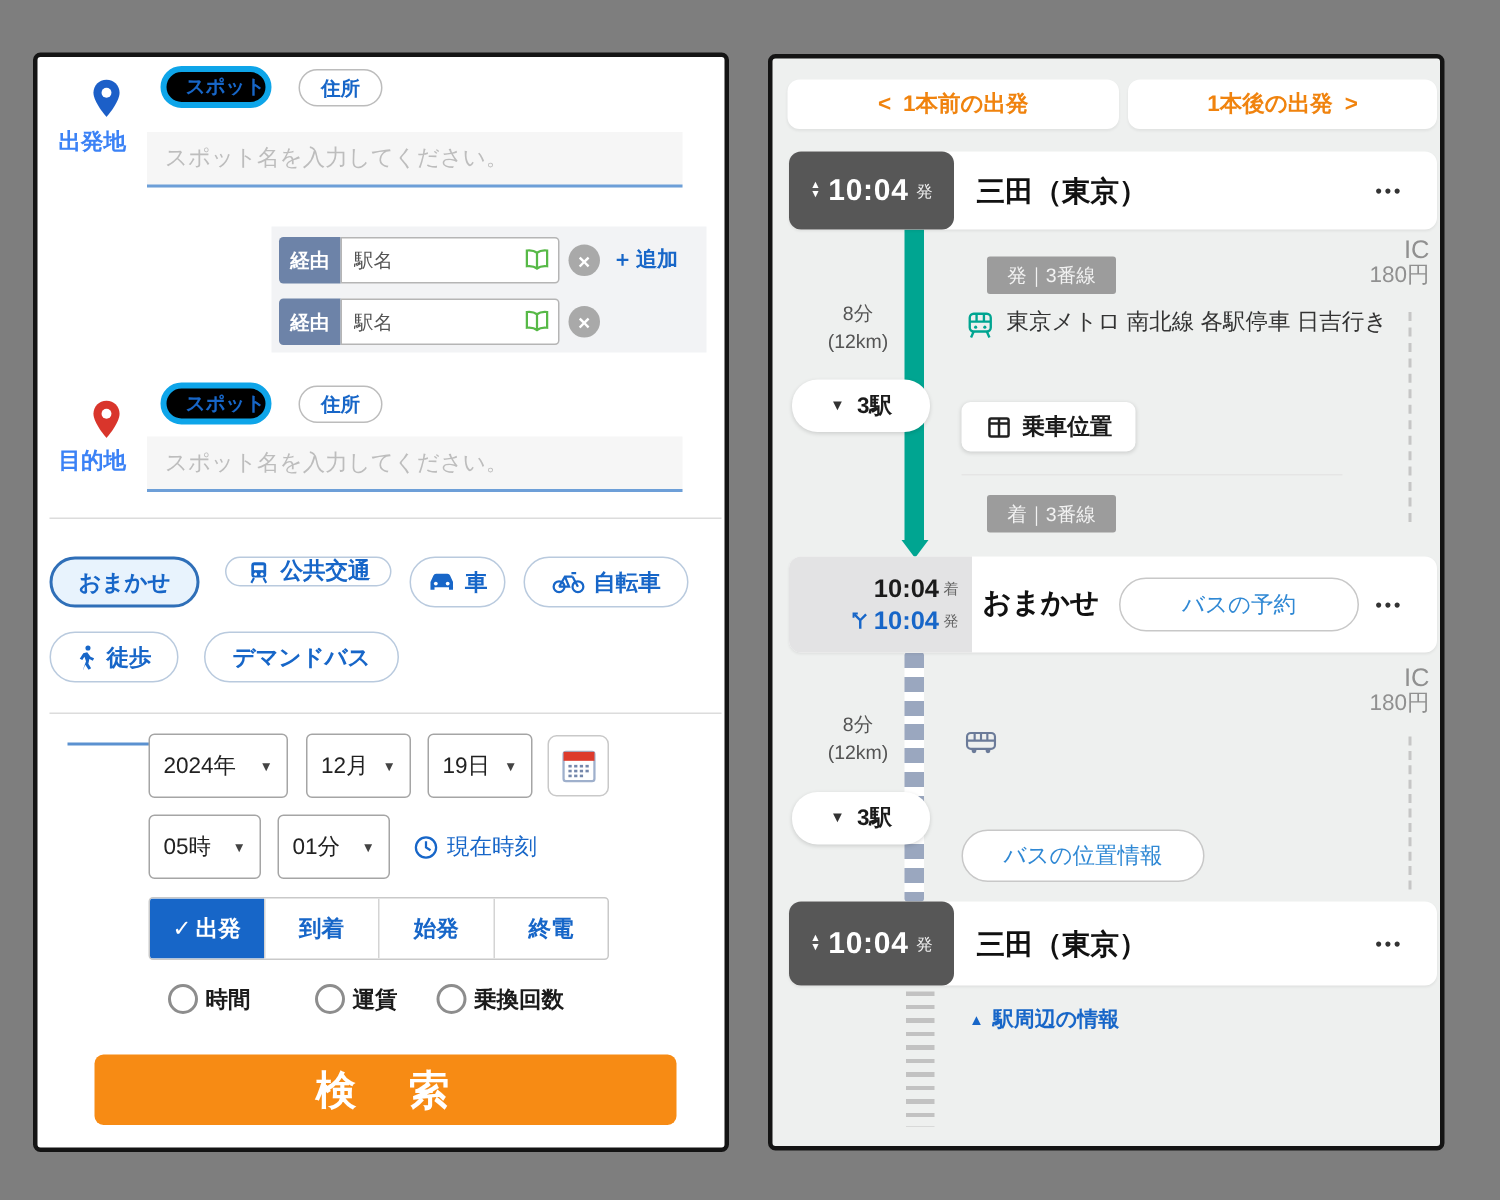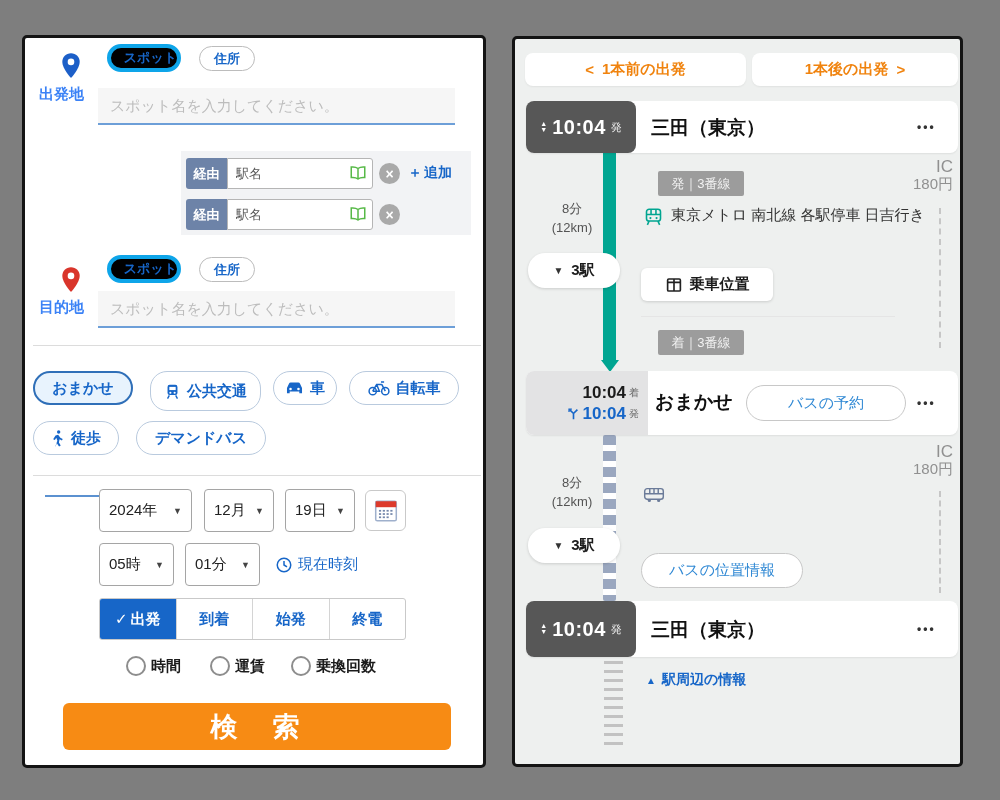--- a/index.html
+++ b/index.html
@@ -136,21 +136,21 @@
       </div>
     <div class="abs" style="left:73px;top:253px;width:357px;height:37px;">
       <input class="main-input" placeholder="スポット名を入力してください。" style="">
     </div>
 
     <div class="abs divider" style="left:8px;top:307px;width:448px;"></div>
 
     <div class="abs mode-pill sel" style="left:8px;top:333px;width:100px;height:34px;">
         <span>おまかせ</span>
       </div>
-    <div class="abs mode-pill" style="left:125px;top:333px;width:111px;height:40px;">
+    <div class="abs mode-pill" style="left:125px;top:333px;width:111px;height:20px;align-items:flex-end;">
       <span>
           <svg width="17" height="17" viewBox="0 0 24 24" fill="#1766c8">
             <rect x="5" y="2.5" width="14" height="14.5" rx="3"></rect>
             <rect x="7.5" y="5.5" width="9" height="4.5" fill="#fff"></rect>
             <circle cx="9" cy="13.8" r="1.5" fill="#fff"></circle>
             <circle cx="15" cy="13.8" r="1.5" fill="#fff"></circle>
             <path d="M7.5 17.5 L5 22 M16.5 17.5 L19 22" stroke="#1766c8" stroke-width="2"></path>
           </svg>
         </span>
       <span>公共交通</span>
@@ -252,21 +252,21 @@
           <span>到着</span>
         </div>
       <div class="seg-cell">
           <span>始発</span>
         </div>
       <div class="seg-cell">
           <span>終電</span>
         </div>
     </div>
 
-    <div class="abs radio-item" style="left:101px;top:618px;">
+    <div class="abs radio-item" style="left:87px;top:618px;">
         <span class="radio-dot"></span>
         <span>時間</span>
       </div>
     <div class="abs radio-item" style="left:185px;top:618px;">
         <span class="radio-dot"></span>
         <span>運賃</span>
       </div>
     <div class="abs radio-item" style="left:266px;top:618px;">
         <span class="radio-dot"></span>
         <span>乗換回数</span>
@@ -320,21 +320,21 @@
     <div class="abs" style="left:128px;top:168px;width:21px;height:21px;">
       <svg width="21" height="21" viewBox="0 0 24 24" fill="none" stroke="#00a591" stroke-width="1.8">
           <rect x="4" y="2.5" width="16" height="13.5" rx="3"></rect>
           <path d="M4 8.5 h16 M9.2 2.5 v6 M14.8 2.5 v6"></path>
           <circle cx="8.5" cy="12.7" r="1.2" fill="#00a591" stroke="none"></circle>
           <circle cx="15.5" cy="12.7" r="1.2" fill="#00a591" stroke="none"></circle>
           <path d="M7 16 l-2 4.5 M17 16 l2 4.5"></path>
         </svg>
     </div>
     <div class="abs linetext" style="left:156px;top:164px;width:262px;">東京メトロ 南北線 各駅停車 日吉行き</div>
-    <div class="abs white-btn" style="left:126px;top:229px;width:132px;height:33px;">
+    <div class="abs white-btn" style="left:126px;top:229px;width:116px;height:33px;">
       <span>
           <svg width="18" height="18" viewBox="0 0 24 24" fill="none" stroke="#222" stroke-width="2.2">
             <rect x="3.5" y="4" width="17" height="16" rx="1.5"></rect>
             <path d="M12 4 v16 M3.5 8.5 h17"></path>
           </svg>
         </span>
       <span>乗車位置</span>
     </div>
     <div class="abs sep-thin" style="left:126px;top:277px;width:254px;"></div>
     <div class="abs badge" style="left:143px;top:291px;width:86px;height:25px;">着｜3番線</div>

